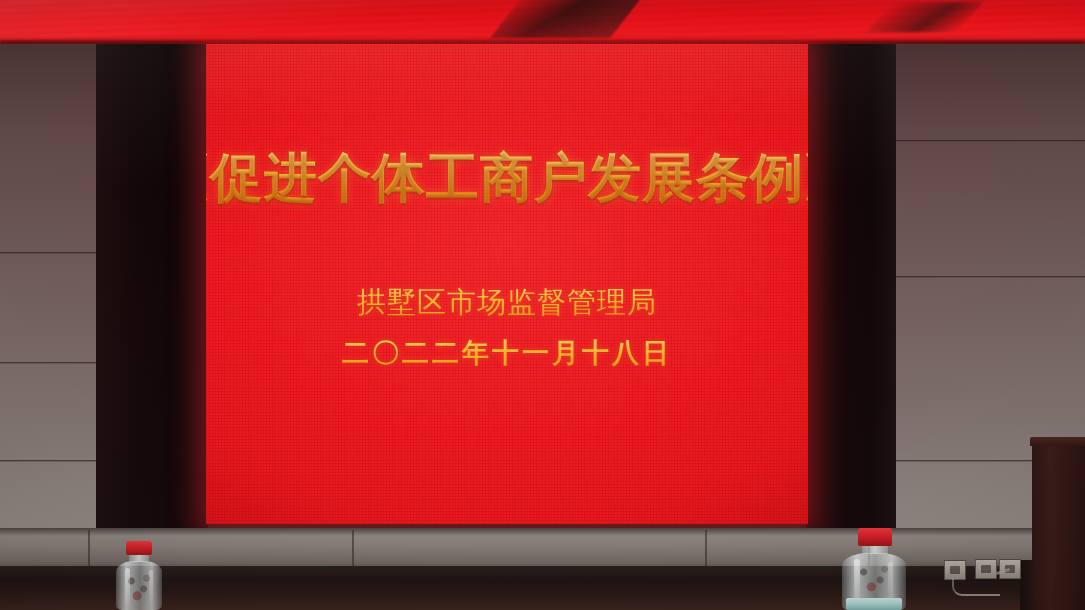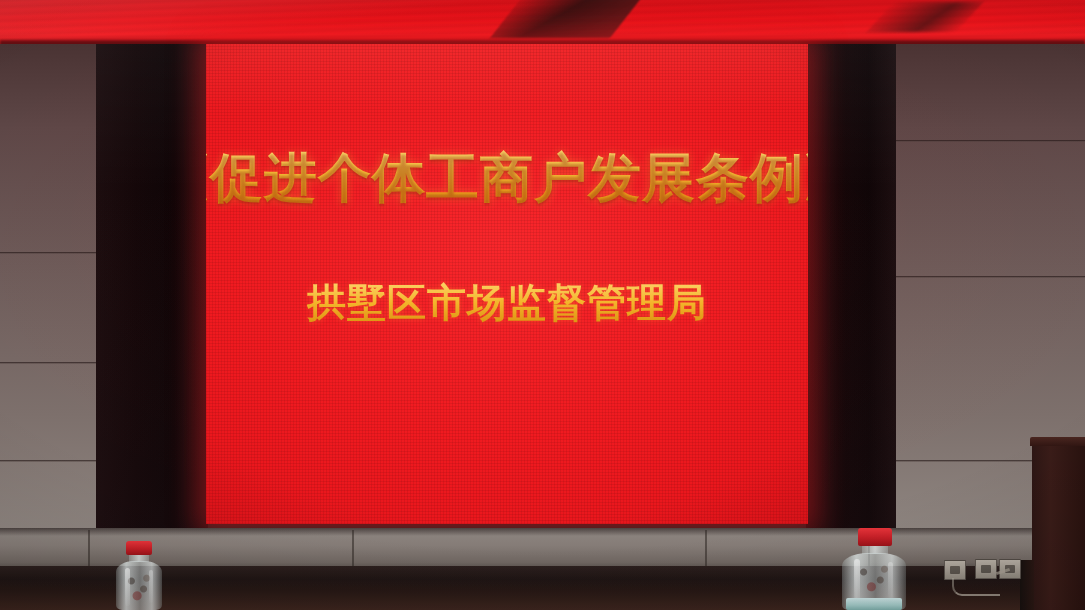--- a/index.html
+++ b/index.html
@@ -158,22 +158,22 @@
     font-size: 55px;
     letter-spacing: 3px;
   }
 
   .org-block {
     margin-top: 70px;
     text-align: center;
   }
   .org-line {
     font-family: "DejaVu Sans", "Liberation Sans", sans-serif;
-    font-weight: bold;
-    font-size: 39px;
+    font-weight: normal;
+    font-size: 29px;
     line-height: 41px;
     letter-spacing: 1px;
     color: #f3b52c;
     background: linear-gradient(180deg, #fbd265 0%, #f4b52b 50%, #dd9413 100%);
     -webkit-background-clip: text;
     background-clip: text;
     -webkit-text-fill-color: transparent;
     filter: drop-shadow(0 0 3px rgba(255,170,50,0.30));
     white-space: nowrap;
   }
@@ -355,20 +355,21 @@
   </div>
 
   <div class="led-screen">
     <div class="led-glow-top"></div>
     <div class="led-content">
       <div class="title-block">
         <div class="title-line">《促进个体工商户发展条例》</div>
       </div>
       <div class="org-block">
         <div class="org-line">拱墅区市场监督管理局</div>
+        <div class="date-line">二〇二二年十一月十八日</div>
       </div>
     </div>
     <div class="led-pixels"></div>
     <div class="led-vignette"></div>
   </div>
 
   <div class="wainscot"></div>
   <div class="wainscot-shadow"></div>
   <div class="wainscot-seam" style="left:88px;"></div>
   <div class="wainscot-seam" style="left:352px;"></div>

